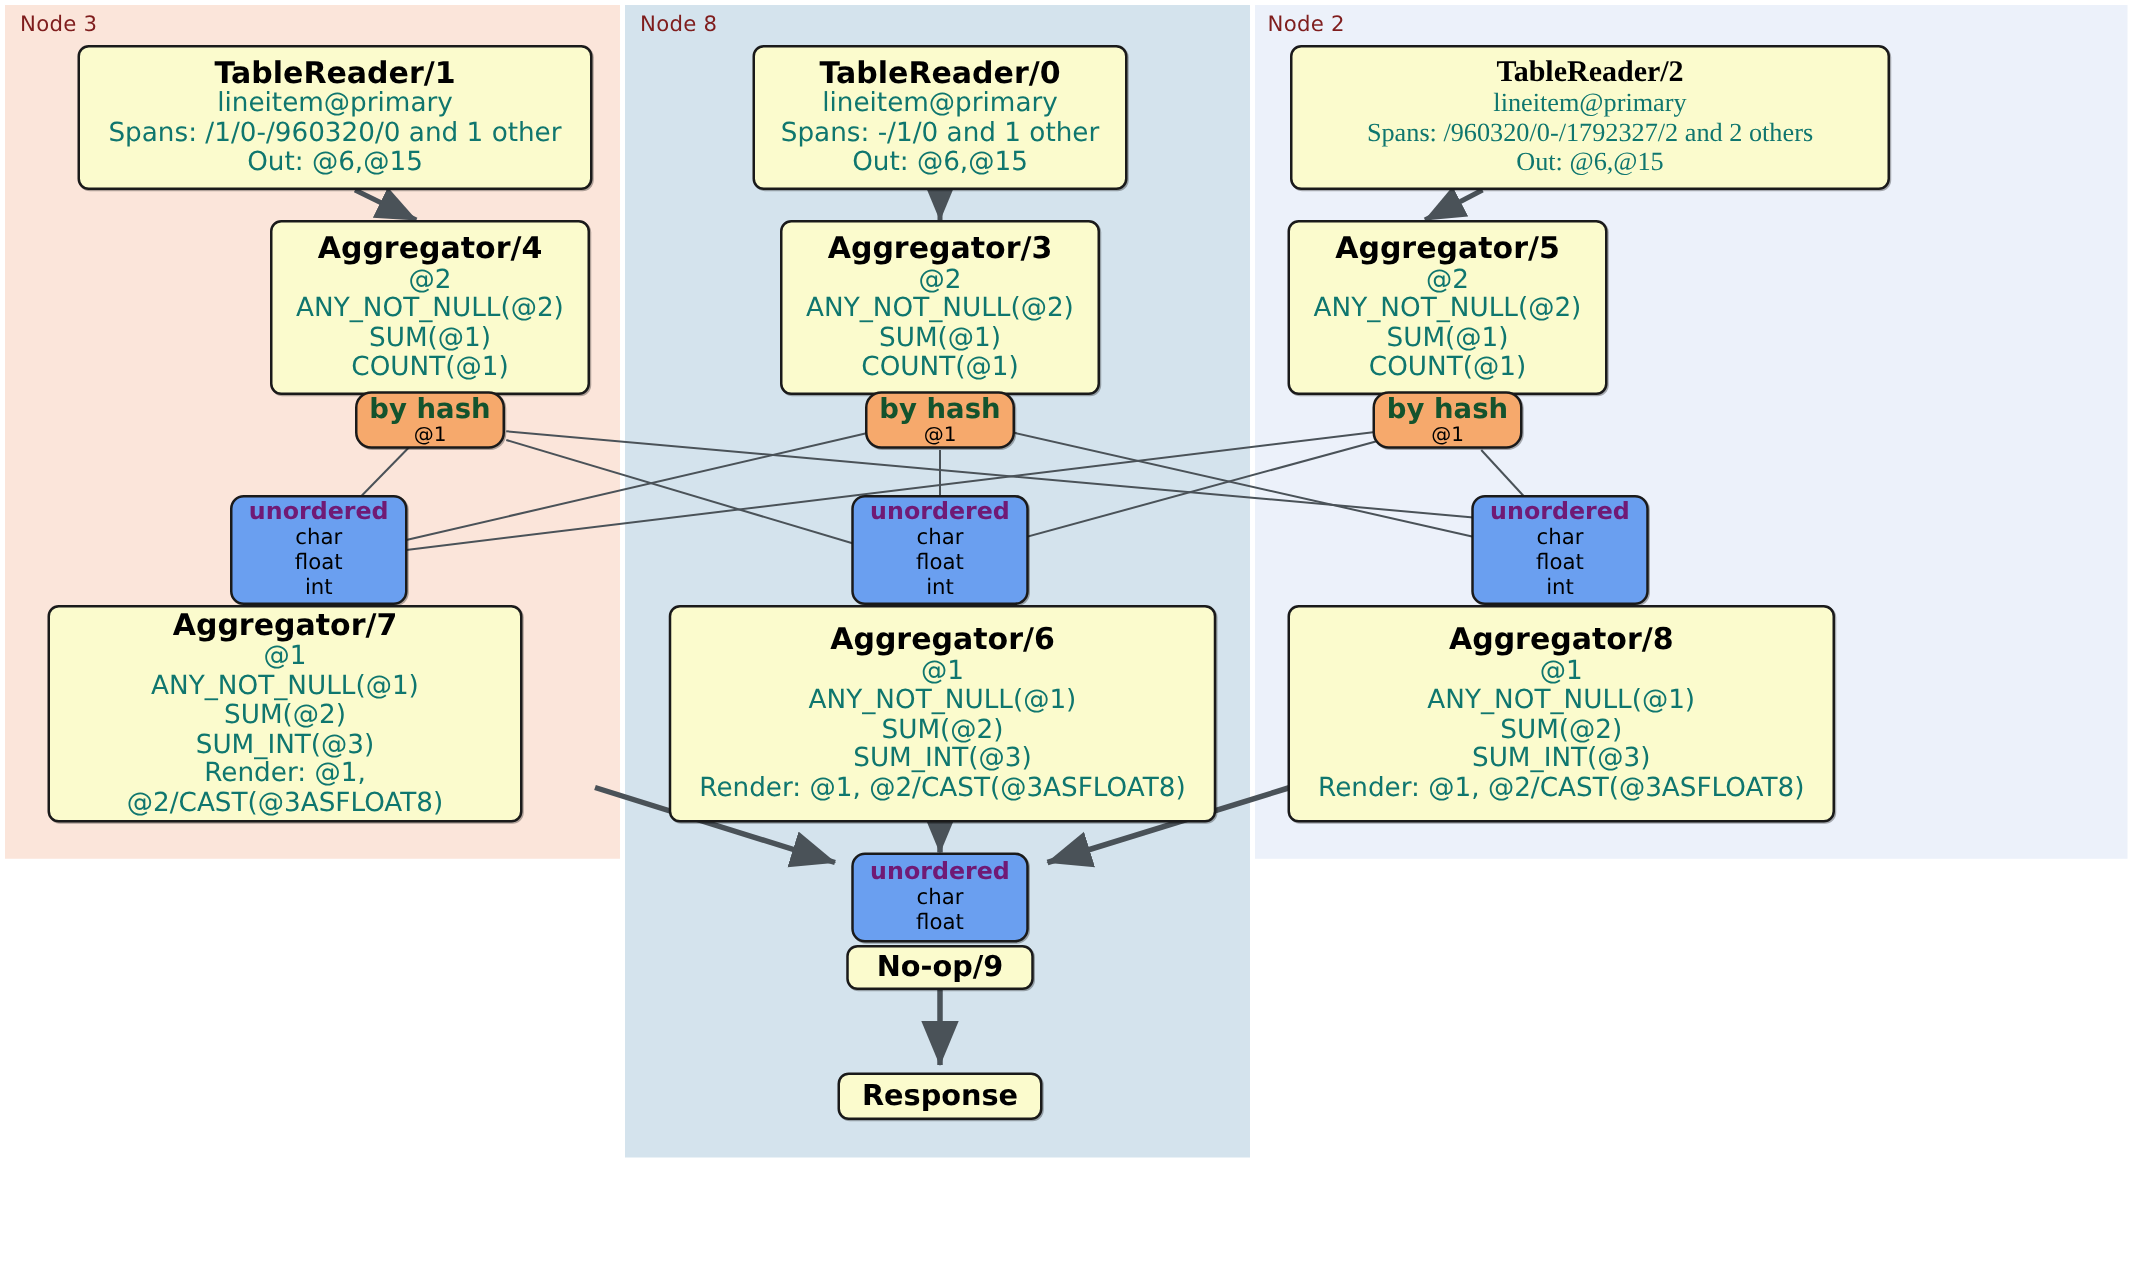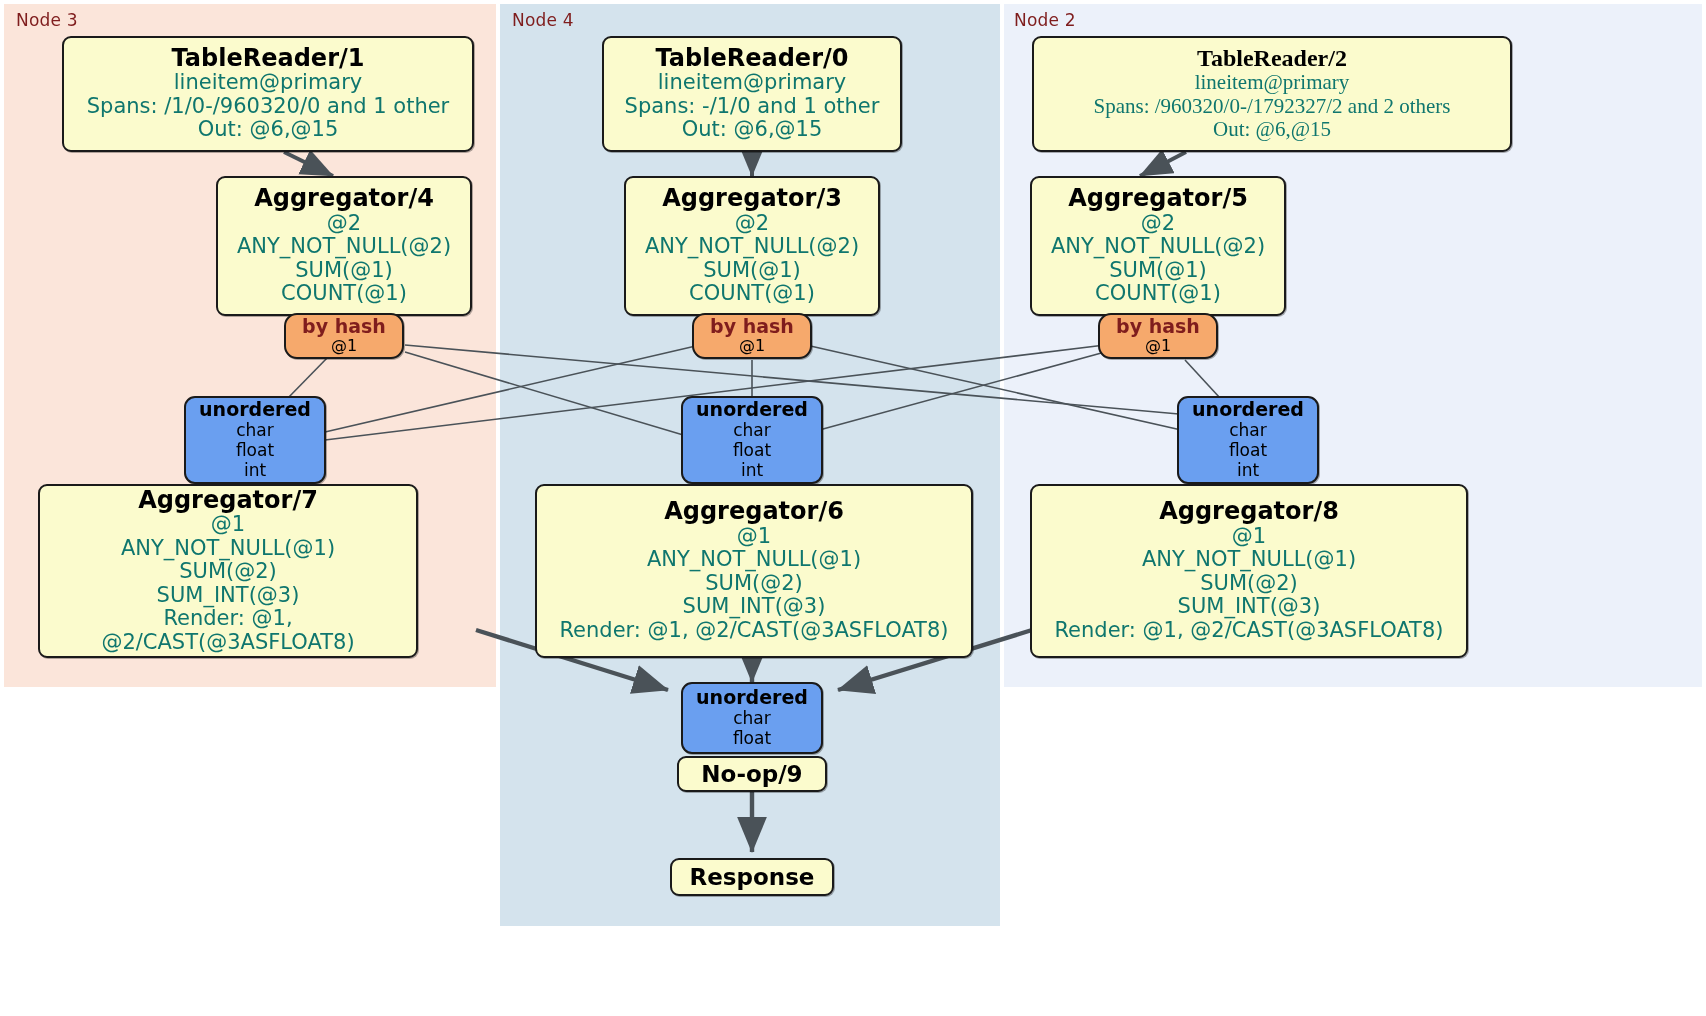--- a/index.html
+++ b/index.html
@@ -23,40 +23,40 @@
 
   .proc{background:#fbfbcd;border:2px solid #1a1a1a;border-radius:9px;
         box-shadow:1px 1px 0 rgba(0,0,0,.30);}
   .proc .ttl{font-weight:bold;font-size:24px;color:#000;line-height:1.06;}
   .proc .ln{font-size:21px;color:#0f766e;line-height:1.12;}
 
   .small-proc .ttl{font-size:23px;}
 
   .router{background:#f6a96c;border:2px solid #1a1a1a;border-radius:13px;
           box-shadow:1px 1px 0 rgba(0,0,0,.30);}
-  .router .ttl{font-weight:bold;font-size:19px;color:#7f1d1d;line-height:1.05;}
+  .router .ttl{font-weight:bold;font-size:22px;color:#14532d;line-height:1.05;}
   .router .ln{font-size:16px;color:#000;line-height:1.1;}
 
   .sync{background:#6a9ff0;border:2px solid #1a1a1a;border-radius:11px;
         box-shadow:1px 1px 0 rgba(0,0,0,.30);}
-  .sync .ttl{font-weight:bold;font-size:19px;color:#000000;line-height:1.05;}
+  .sync .ttl{font-weight:bold;font-size:19px;color:#701a75;line-height:1.05;}
   .sync .ln{font-size:17px;color:#000;line-height:1.18;}
 </style>
 </head>
 <body>
 
 <div id="stage">
 
   <div class="panel" style="left:4px;top:4px;width:492px;height:683px;background:#fbe5da;">
   </div>
   <div class="panel-label" style="left:16px;top:10px;">Node 3</div>
 
   <div class="panel" style="left:500px;top:4px;width:500px;height:922px;background:#d4e3ed;">
   </div>
-  <div class="panel-label" style="left:512px;top:10px;">Node 4</div>
+  <div class="panel-label" style="left:512px;top:10px;">Node 8</div>
 
   <div class="panel" style="left:1004px;top:4px;width:698px;height:683px;background:#ecf1fa;">
   </div>
   <div class="panel-label" style="left:1014px;top:10px;">Node 2</div>
 
   <svg class="edges" viewBox="0 0 1706 1016">
     <defs>
       <marker id="ah" markerWidth="9" markerHeight="9" refX="7.2" refY="3.2" orient="auto" markerUnits="strokeWidth">
         <path d="M0,0 L7.6,3.2 L0,6.4 z" fill="#4a5258"></path>
       </marker>

